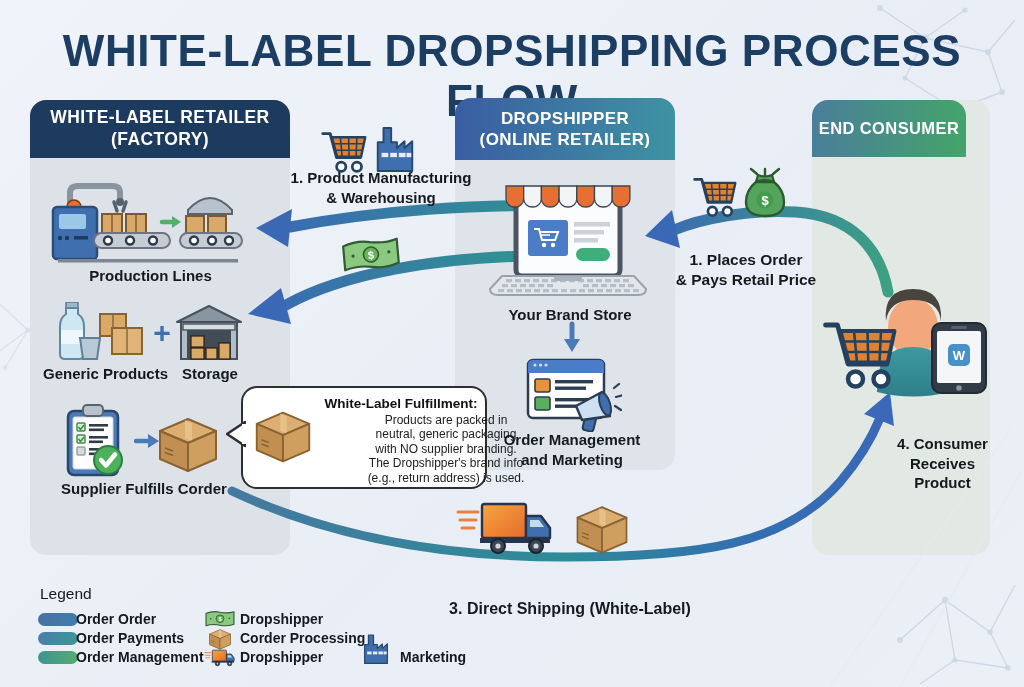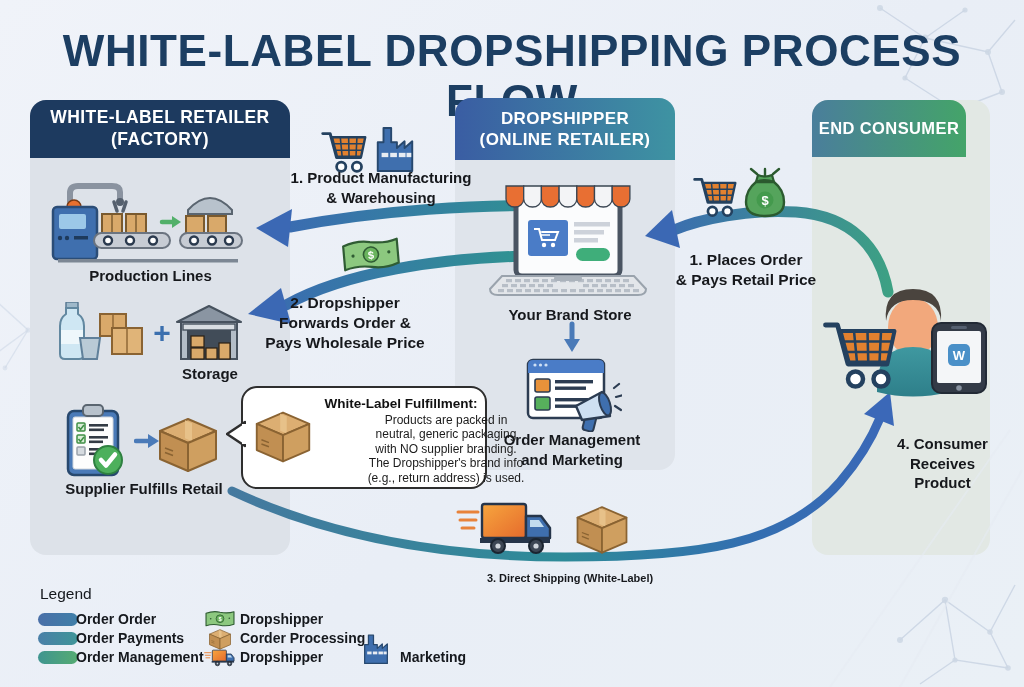--- a/index.html
+++ b/index.html
@@ -231,20 +231,21 @@
   <svg class="icon" style="left:175px;top:303px" width="68" height="58" viewBox="0 0 68 58">
     <rect x="6" y="18" width="56" height="38" fill="#b3bdc7" stroke="#47525e" stroke-width="2"></rect>
     <polygon points="2,19 34,3 66,19" fill="#8a95a2" stroke="#47525e" stroke-width="2" stroke-linejoin="round"></polygon>
     <rect x="8" y="21" width="52" height="6" fill="#d8dde2" stroke="#47525e" stroke-width="1.4"></rect>
     <rect x="12" y="27" width="44" height="29" fill="#414c58"></rect>
     <rect x="16" y="33" width="13" height="11" fill="#d9a96a" stroke="#2b2013" stroke-width="1.2"></rect>
     <rect x="16" y="45" width="13" height="11" fill="#d9a96a" stroke="#2b2013" stroke-width="1.2"></rect>
     <rect x="31" y="45" width="11" height="11" fill="#d9a96a" stroke="#2b2013" stroke-width="1.2"></rect>
     <rect x="44" y="40" width="11" height="16" fill="#d9a96a" stroke="#2b2013" stroke-width="1.2"></rect>
   </svg>
+  <div class="lbl" style="left:33px;top:364px;width:145px">Generic Products</div>
   <div class="lbl" style="left:175px;top:364px;width:70px">Storage</div>
 
   <svg class="icon" style="left:64px;top:404px" width="66" height="76" viewBox="0 0 66 76">
     <rect x="4" y="7" width="50" height="64" rx="6" fill="#4a7ab8" stroke="#27486e" stroke-width="2.5"></rect>
     <rect x="9" y="13" width="40" height="52" rx="2" fill="#fdfdfd" stroke="#d0d6dd"></rect>
     <rect x="19" y="1" width="20" height="11" rx="4" fill="#b8c2cc" stroke="#5a6570" stroke-width="2"></rect>
     <rect x="13" y="19" width="8" height="8" rx="1" fill="#d9edd7" stroke="#3f8f46" stroke-width="1.5"></rect>
     <path d="M14.5 23 l2 2.5 l3.5 -4.5" stroke="#3f8f46" stroke-width="1.6" fill="none"></path>
     <rect x="25" y="20" width="19" height="2.6" fill="#333b45"></rect>
       <rect x="25" y="24.5" width="15" height="2.6" fill="#333b45"></rect>
@@ -258,41 +259,36 @@
     <circle cx="44" cy="56" r="14" fill="#4db05c" stroke="#2e8040" stroke-width="2"></circle>
     <path d="M37 56 l5 5.5 l9 -11" stroke="#fff" stroke-width="4.5" fill="none" stroke-linecap="round" stroke-linejoin="round"></path>
   </svg>
   <svg class="icon" style="left:134px;top:432px" width="26" height="18" viewBox="0 0 26 18">
     <path d="M2 9 H15" stroke="#4a7ab8" stroke-width="4.5" stroke-linecap="round"></path>
     <polygon points="25,9 14,2 14,16" fill="#4a7ab8"></polygon>
   </svg>
   <svg class="icon" style="left:156px;top:414px" width="64" height="60" viewBox="0 0 64 58">
       <use href="#g-box"></use>
     </svg>
-  <div class="lbl" style="left:33px;top:479px;width:222px">Supplier Fulfills Retail</div>
+  <div class="lbl" style="left:33px;top:479px;width:222px">Supplier Fulfills Corder</div>
 
   <svg class="icon" style="left:320px;top:126px" width="48" height="54" viewBox="0 0 52 58">
       <use href="#g-cart"></use>
     </svg>
   <svg class="icon" style="left:372px;top:122px" width="46" height="54" viewBox="0 0 48 54">
       <use href="#g-factory"></use>
     </svg>
   <div class="lbl" style="left:288px;top:168px;width:186px">
     <div>1. Product Manufacturing</div>
     <div>&amp; Warehousing</div>
   </div>
 
   <svg class="icon" style="left:342px;top:238px;transform:rotate(-5deg)" width="58" height="34" viewBox="0 0 58 34">
       <use href="#g-money"></use>
     </svg>
-  <div class="lbl" style="left:235px;top:293px;width:220px;font-size:15.5px">
-    <div>2. Dropshipper</div>
-    <div>Forwards Order &amp;</div>
-    <div>Pays Wholesale Price</div>
-  </div>
 
   <svg class="icon" style="left:488px;top:182px" width="160" height="120" viewBox="0 0 160 120">
     <rect x="28" y="14" width="104" height="80" rx="6" fill="#fbfcfd" stroke="#4a5462" stroke-width="5"></rect>
     <rect x="40" y="38" width="40" height="36" rx="3" fill="#4a7cc7"></rect>
     <path d="M46 47 h5 l3 11 h13 l3 -8 h-16" fill="none" stroke="#fff" stroke-width="2"></path>
     <path d="M52 50 h11 M53 53 h9" stroke="#fff" stroke-width="1.4"></path>
     <circle cx="56" cy="63" r="2.2" fill="#fff"></circle>
       <circle cx="65" cy="63" r="2.2" fill="#fff"></circle>
     <rect x="86" y="40" width="36" height="4.5" fill="#cdd2da"></rect>
     <rect x="86" y="48" width="30" height="4.5" fill="#cdd2da"></rect>
@@ -424,21 +420,21 @@
     <div class="callout-title">White-Label Fulfillment:</div>
     <div class="callout-body">Products are packed in neutral, generic packaging with NO supplier branding. The Dropshipper's brand info (e.g., return address) is used.</div>
   </div>
 
   <svg class="icon" style="left:456px;top:498px" width="100" height="58" viewBox="0 0 100 58">
       <use href="#g-truck"></use>
     </svg>
   <svg class="icon" style="left:574px;top:503px" width="56" height="52" viewBox="0 0 64 58">
       <use href="#g-box"></use>
     </svg>
-  <div class="lbl" style="left:420px;top:571px;width:300px;font-size:11px">3. Direct Shipping (White-Label)</div>
+  <div class="lbl" style="left:420px;top:599px;width:300px;font-size:16px">3. Direct Shipping (White-Label)</div>
 
   <div class="legend-title">Legend</div>
   <div class="pill pill-1" style="left:38px;top:613px"></div>
   <div class="lg-label" style="left:76px;top:611px">Order Order</div>
   <div class="pill pill-2" style="left:38px;top:632px"></div>
   <div class="lg-label" style="left:76px;top:630px">Order Payments</div>
   <div class="pill pill-3" style="left:38px;top:651px"></div>
   <div class="lg-label" style="left:76px;top:649px">Order Management</div>
 
   <svg class="icon" style="left:205px;top:610px" width="30" height="18" viewBox="0 0 58 34">

